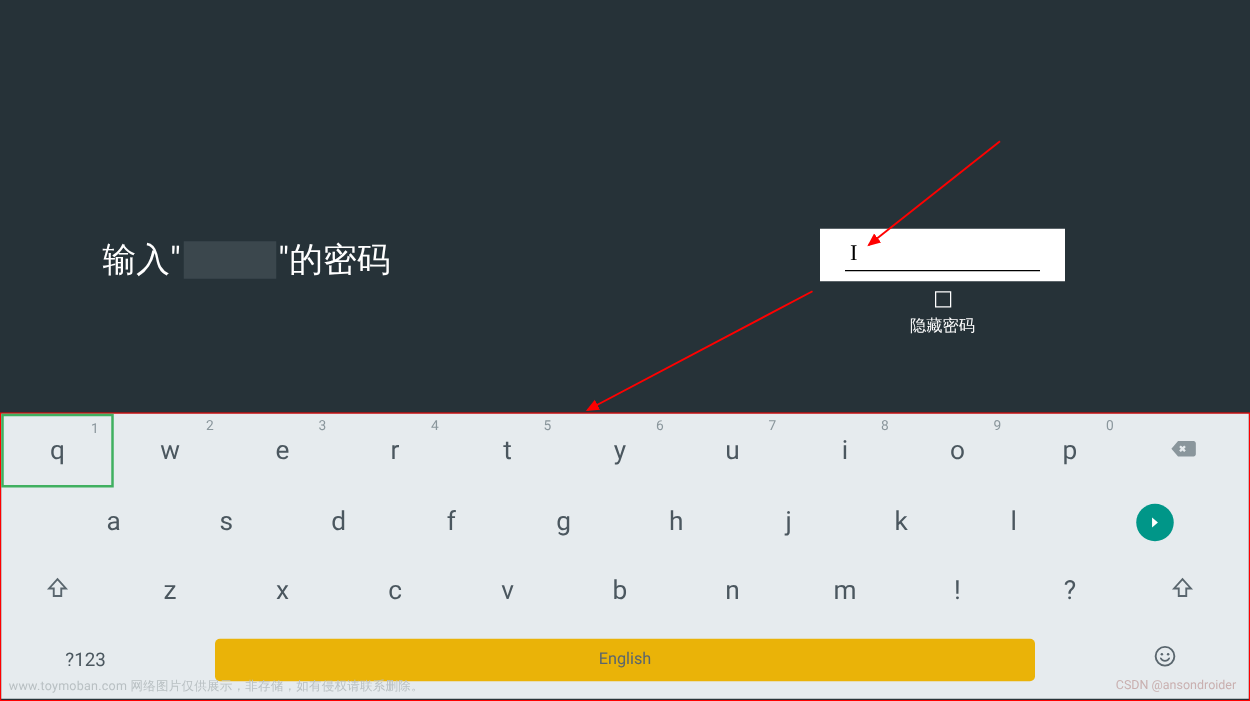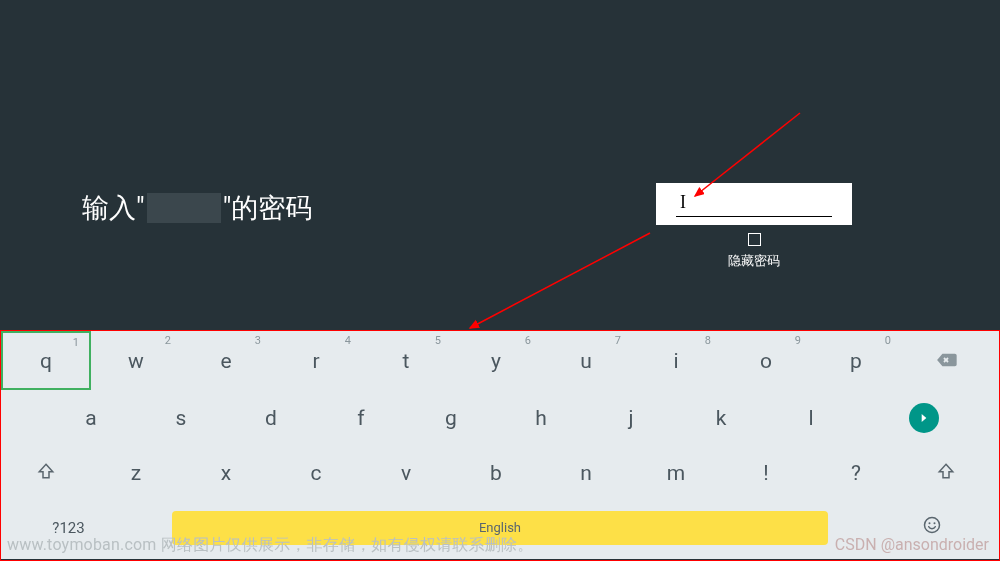--- a/index.html
+++ b/index.html
@@ -146,41 +146,41 @@
       background: #009688;
       display: flex;
       align-items: center;
       justify-content: center;
     }
     .enter-circle svg { fill: #fff; }
     .shift-icon svg, .bksp-icon svg, .emoji-icon svg { fill: #5a666e; }
     .spacebar-inner {
       width: 90%;
       height: 34px;
-      background: #fde047;
+      background: #eab308;
       border-radius: 4px;
       display: flex;
       align-items: center;
       justify-content: center;
       font-size: 13px;
       color: #5a666e;
     }
     .footer-note {
       position: absolute;
       left: 6px;
       bottom: 3px;
-      font-size: 16px;
+      font-size: 10px;
       color: #b9c0c3;
       letter-spacing: 0.2px;
     }
     .watermark-right {
       position: absolute;
       right: 10px;
       bottom: 5px;
-      font-size: 16px;
+      font-size: 10px;
       color: #c9b0b0;
     }
   </style>
 </head>
 <body>
 
 <div class="upper">
   <div class="prompt">
     <span>输入"</span>
     <span class="redacted"></span>

